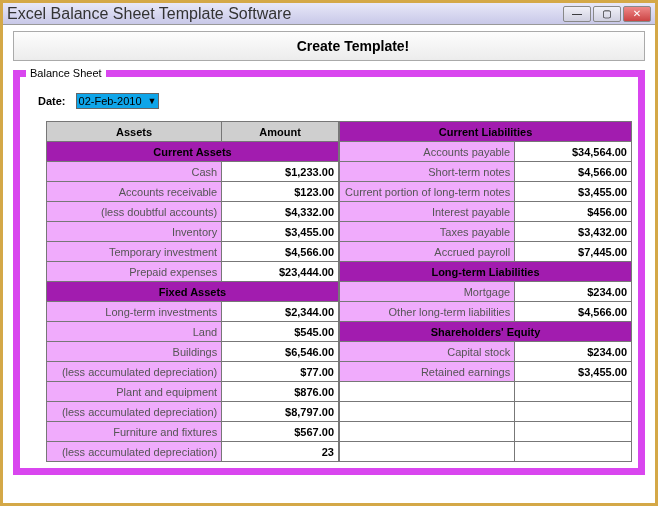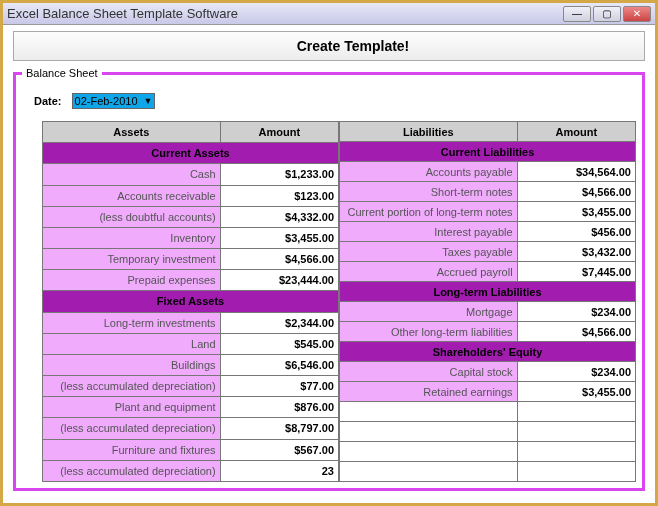--- a/index.html
+++ b/index.html
@@ -1,27 +1,27 @@
 <!DOCTYPE html>
 <html><head>
 <meta charset="utf-8">
 <style>
 * { box-sizing: border-box; margin: 0; padding: 0; }
 body { font-family: Arial, sans-serif; font-size: 11px; background: #fff; width: 658px; }
 .window { border: 3px solid #d4a847; background: #fff; width: 658px; height: 506px; position: relative; }
 .titlebar { height: 22px; background: linear-gradient(#e8e8f8, #c8c8e8); display: flex; align-items: center; justify-content: space-between; padding: 0 4px; border-bottom: 1px solid #999; }
-.titlebar-text { font-size: 13px; color: #333; }
+.titlebar-text { font-size: 16px; color: #333; }
 .win-buttons { display: flex; gap: 2px; }
 .win-btn { width: 28px; height: 16px; border: 1px solid #888; border-radius: 2px; display: flex; align-items: center; justify-content: center; font-size: 10px; cursor: pointer; }
 .win-min { background: linear-gradient(#f0f0f8,#d0d0e0); }
 .win-max { background: linear-gradient(#f0f0f8,#d0d0e0); }
 .win-close { background: linear-gradient(#e88,#c44); color: #fff; }
 .content { padding: 6px 10px 10px 10px; }
 .main-button { width: 100%; height: 30px; background: linear-gradient(#fdfdfd,#ececec); border: 1px solid #aaa; font-weight: bold; font-size: 14px; cursor: pointer; margin-bottom: 6px; padding-left: 48px; }
-fieldset { border: 3px solid #d946ef; padding: 8px 6px 6px 6px; }
+fieldset { border: 7px solid #d946ef; padding: 8px 6px 6px 6px; }
 legend { font-size: 11px; padding: 0 4px; }
 .date-row { display: flex; align-items: center; gap: 10px; margin: 6px 4px 12px 12px; }
 .date-label { font-weight: bold; font-size: 11px; }
 .date-select { font-size: 11px; padding: 1px 2px; border: 1px solid #666; background: #0ea5e9; display: flex; align-items: center; gap: 6px; }
 .date-select .chev { font-size: 9px; }
 .tables { display: flex; gap: 0; margin-left: 20px; }
 table { border-collapse: collapse; width: 50%; }
 th, td { border: 1px solid #777; font-size: 11px; height: 20px; padding: 2px 4px; }
 th { background: #cfcfcf; font-weight: bold; text-align: center; }
 .section-header td { background: #a21caf; font-weight: bold; text-align: center; }
@@ -118,24 +118,20 @@
                 <td class="amount-cell">$567.00</td>
               </tr>
           <tr>
                 <td class="label-cell">(less accumulated depreciation)</td>
                 <td class="amount-cell">23</td>
               </tr>
         </tbody>
           </table>
         <table>
           <tbody>
-              <tr>
-            <th>Liabilities</th>
-            <th>Amount</th>
-          </tr>
           <tr class="section-header">
                 <td colspan="2">Current Liabilities</td>
               </tr>
           <tr>
                 <td class="label-cell">Accounts payable</td>
                 <td class="amount-cell">$34,564.00</td>
               </tr>
           <tr>
                 <td class="label-cell">Short-term notes</td>
                 <td class="amount-cell">$4,566.00</td>

